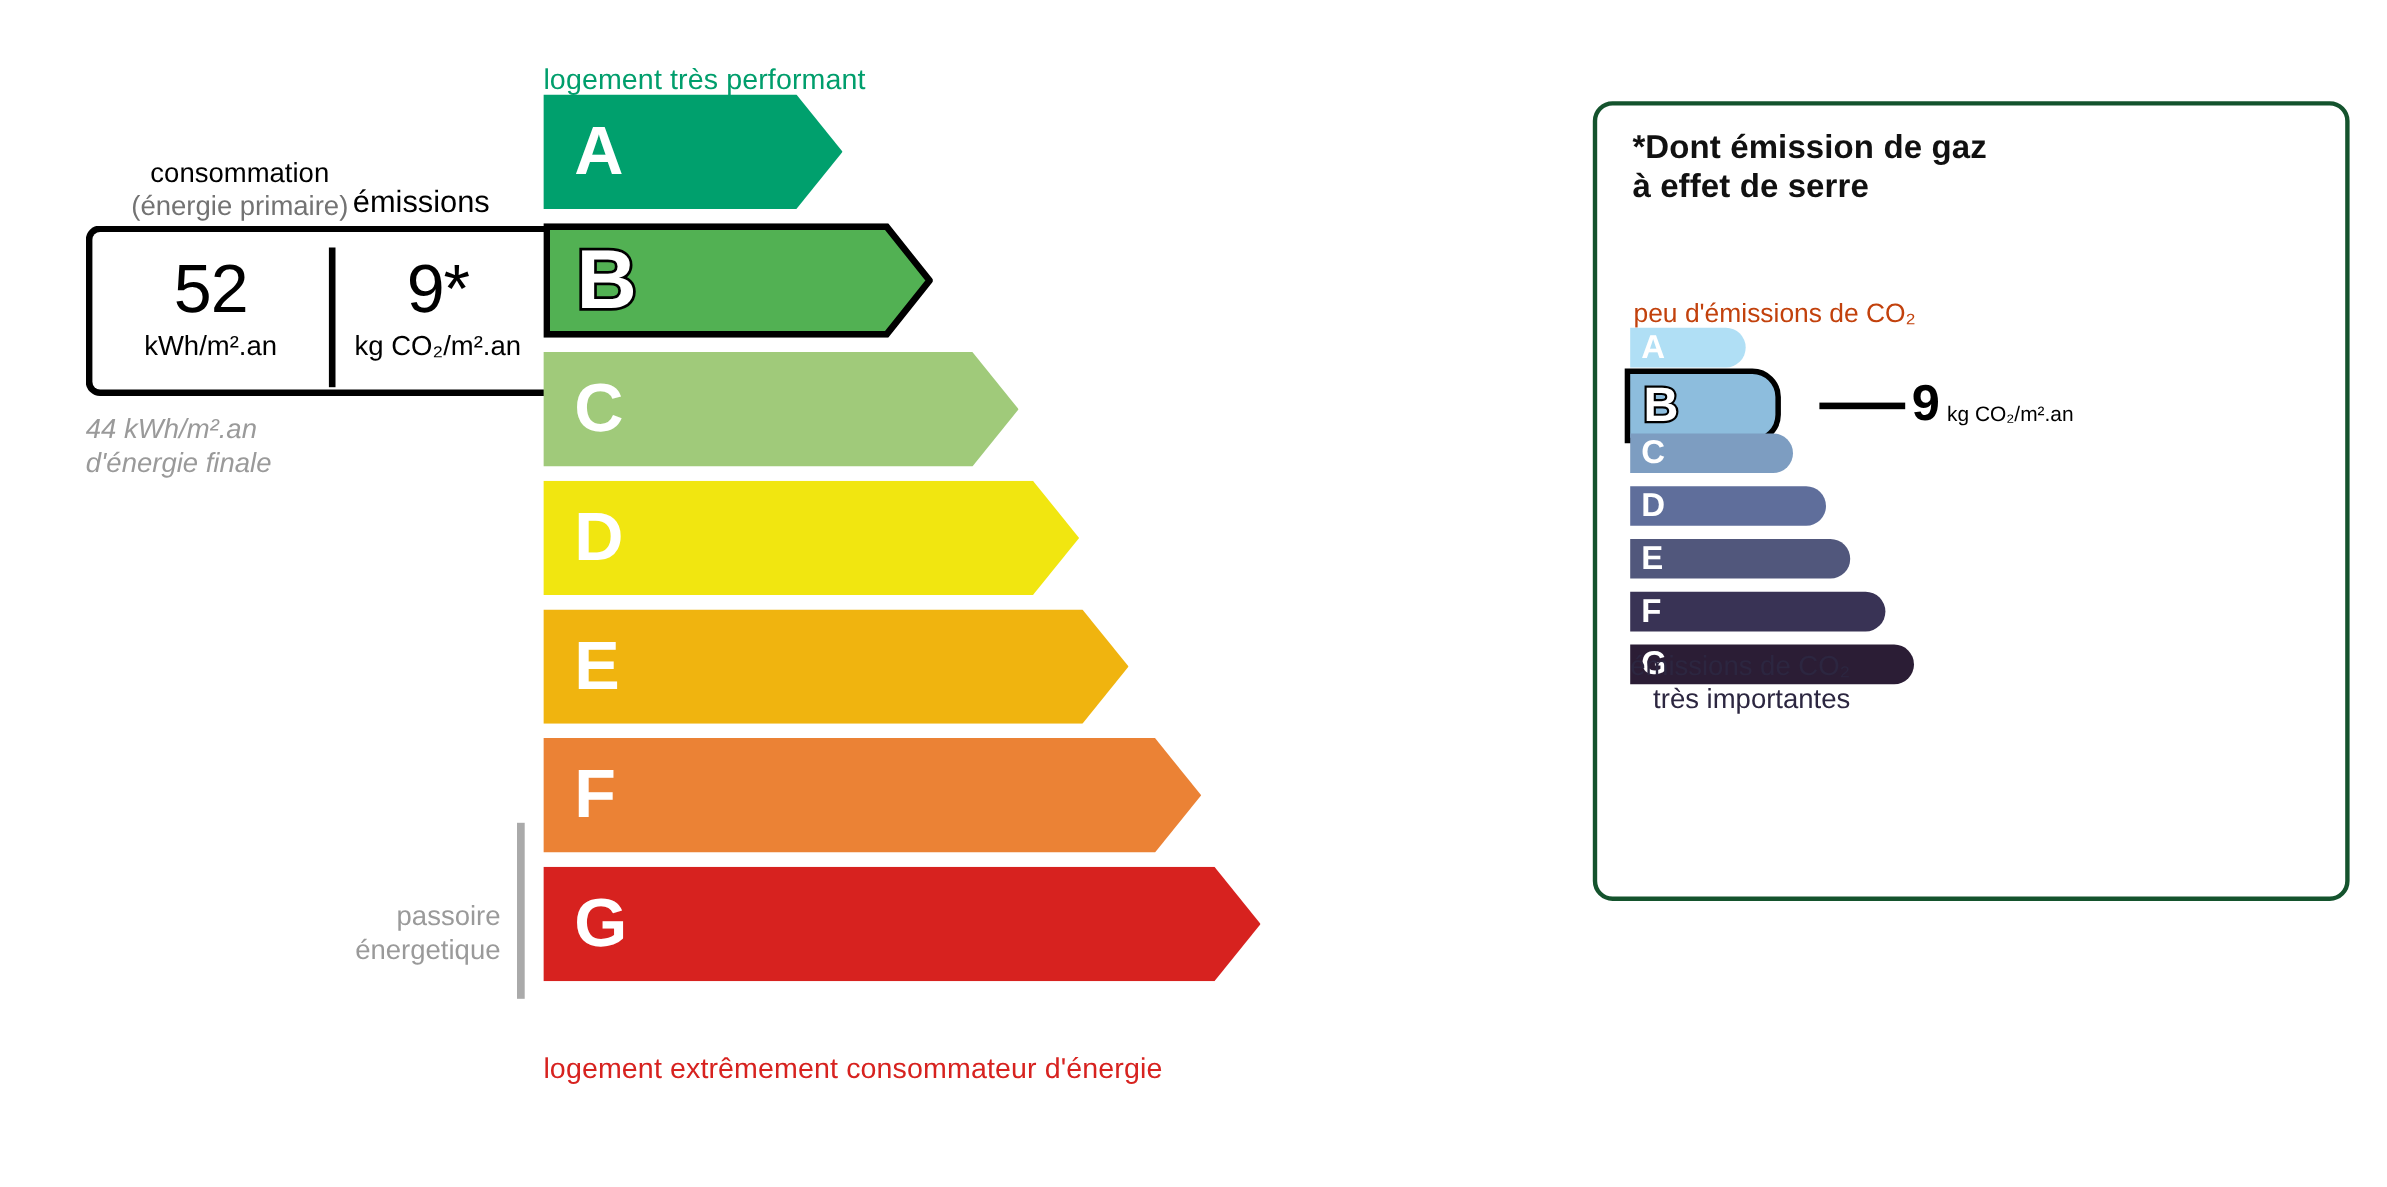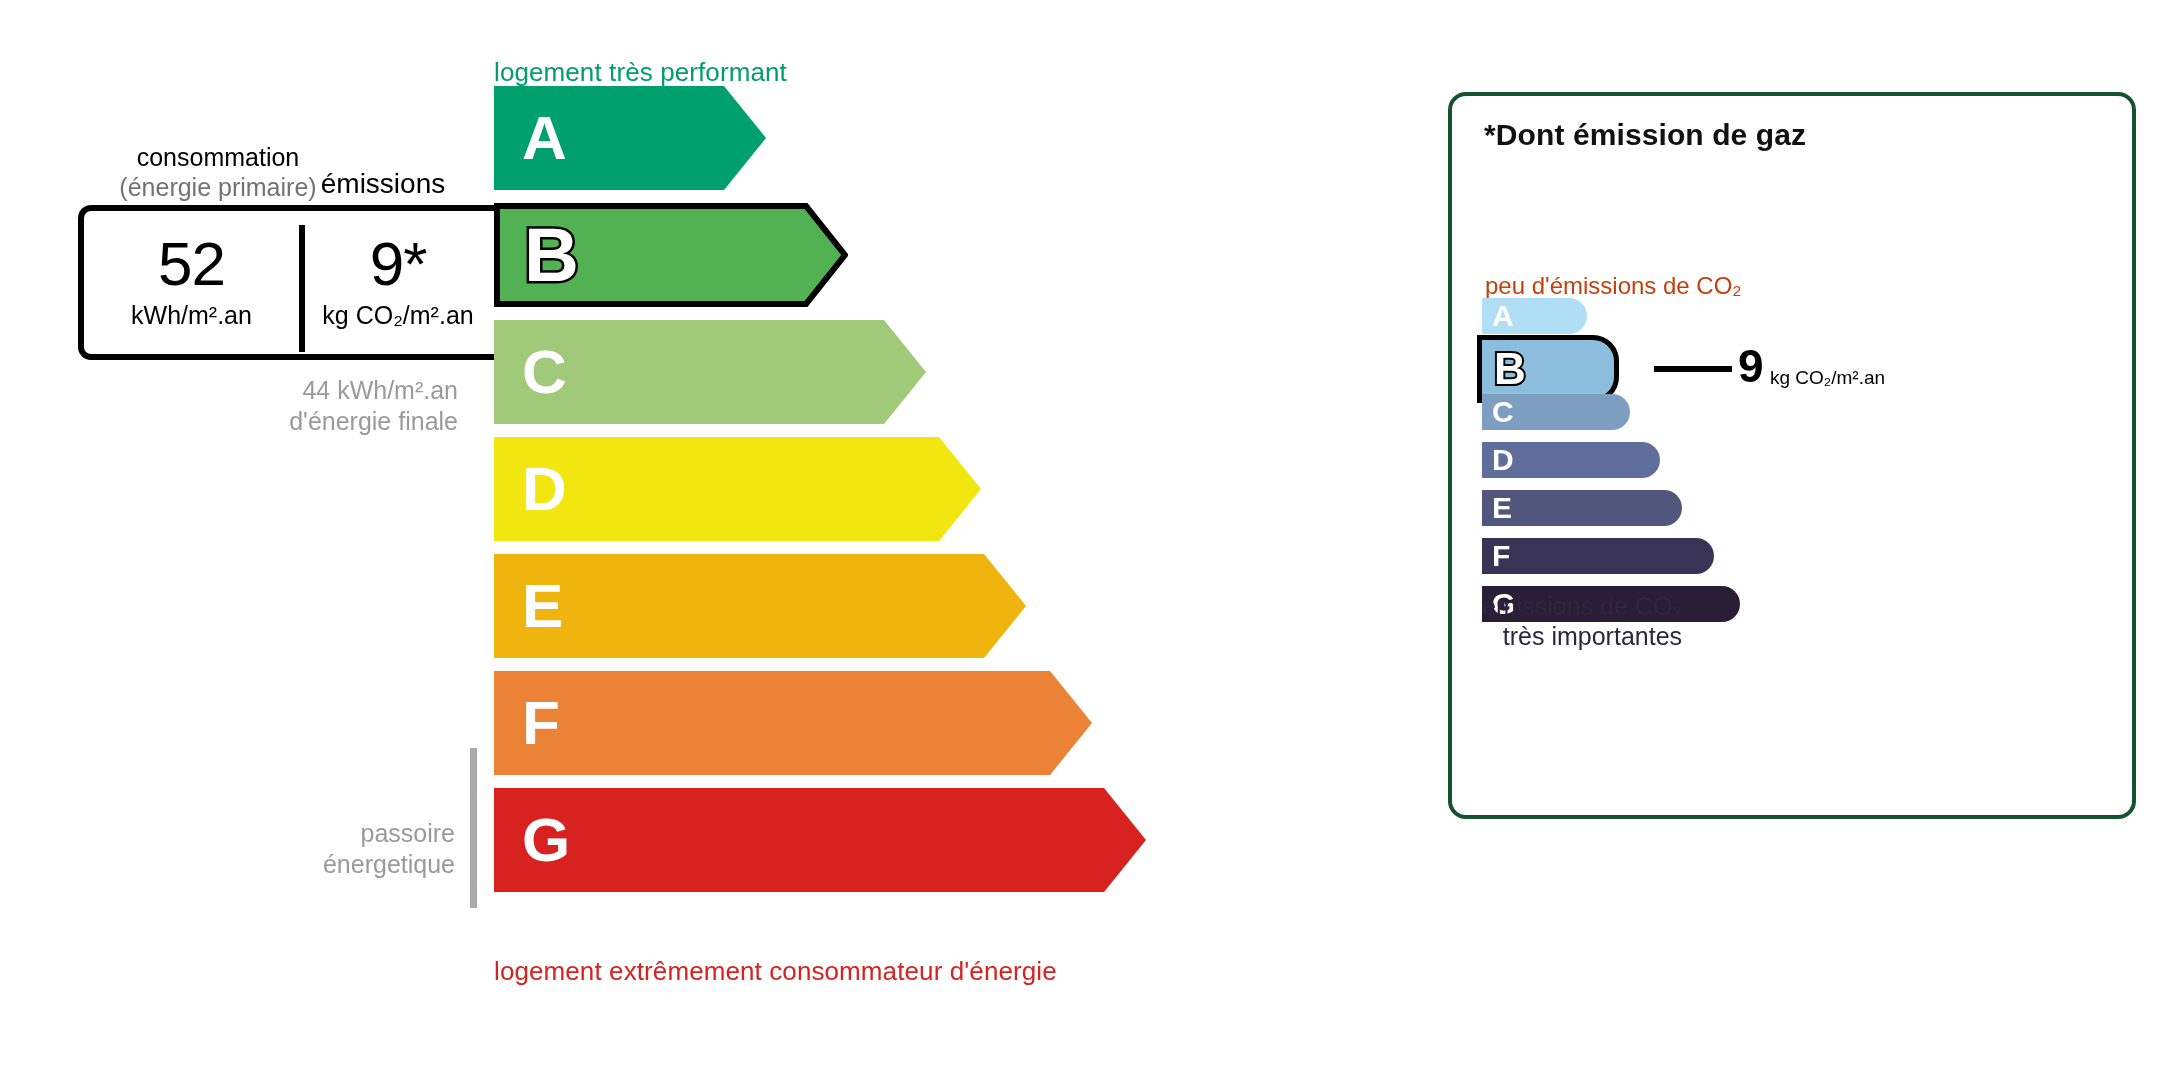--- a/index.html
+++ b/index.html
@@ -87,22 +87,22 @@
     line-height: .95; letter-spacing: -1px;
   }
   .val-unit {
     font-size: 25px; color: #000; margin-top: 7px;
   }
 
   
   .box-note {
     position: absolute;
     left: 48px; top: 375px;
-    width: 380px; text-align: right;
-    font-size: 25px; color: #9a9a9a; line-height: 1.22;
+    width: 380px; text-align: left;
+    font-size: 25px; color: #9a9a9a; line-height: 1.22; font-style: italic;
   }
 
   
   .passoire-bar {
     position: absolute;
     left: 440px; top: 748px;
     width: 7px; height: 160px;
     background: #aaaaaa;
   }
   .passoire-txt {
@@ -275,20 +275,21 @@
         <span class="glyph" style="position: relative;">G</span>
       </div>
     </div>
 
   <div class="bottom-caption">logement extrêmement consommateur d'énergie</div>
 </div>
 
 <div id="ges-panel">
   <div class="ges-title">
     <div>*Dont émission de gaz</div>
+    <div>à effet de serre</div>
   </div>
 
   <div class="ges-top-caption">peu d'émissions de CO₂</div>
 
   <div id="ges-bars">
       <div class="ges-bar" style="top: 202px; width: 105px; background: rgb(176, 223, 245);">
         <span class="g">A</span>
       </div>
       <div class="ges-bar selected" style="top: 239px; width: 132px; background: rgb(141, 189, 221);">
         <span class="g">B</span>

